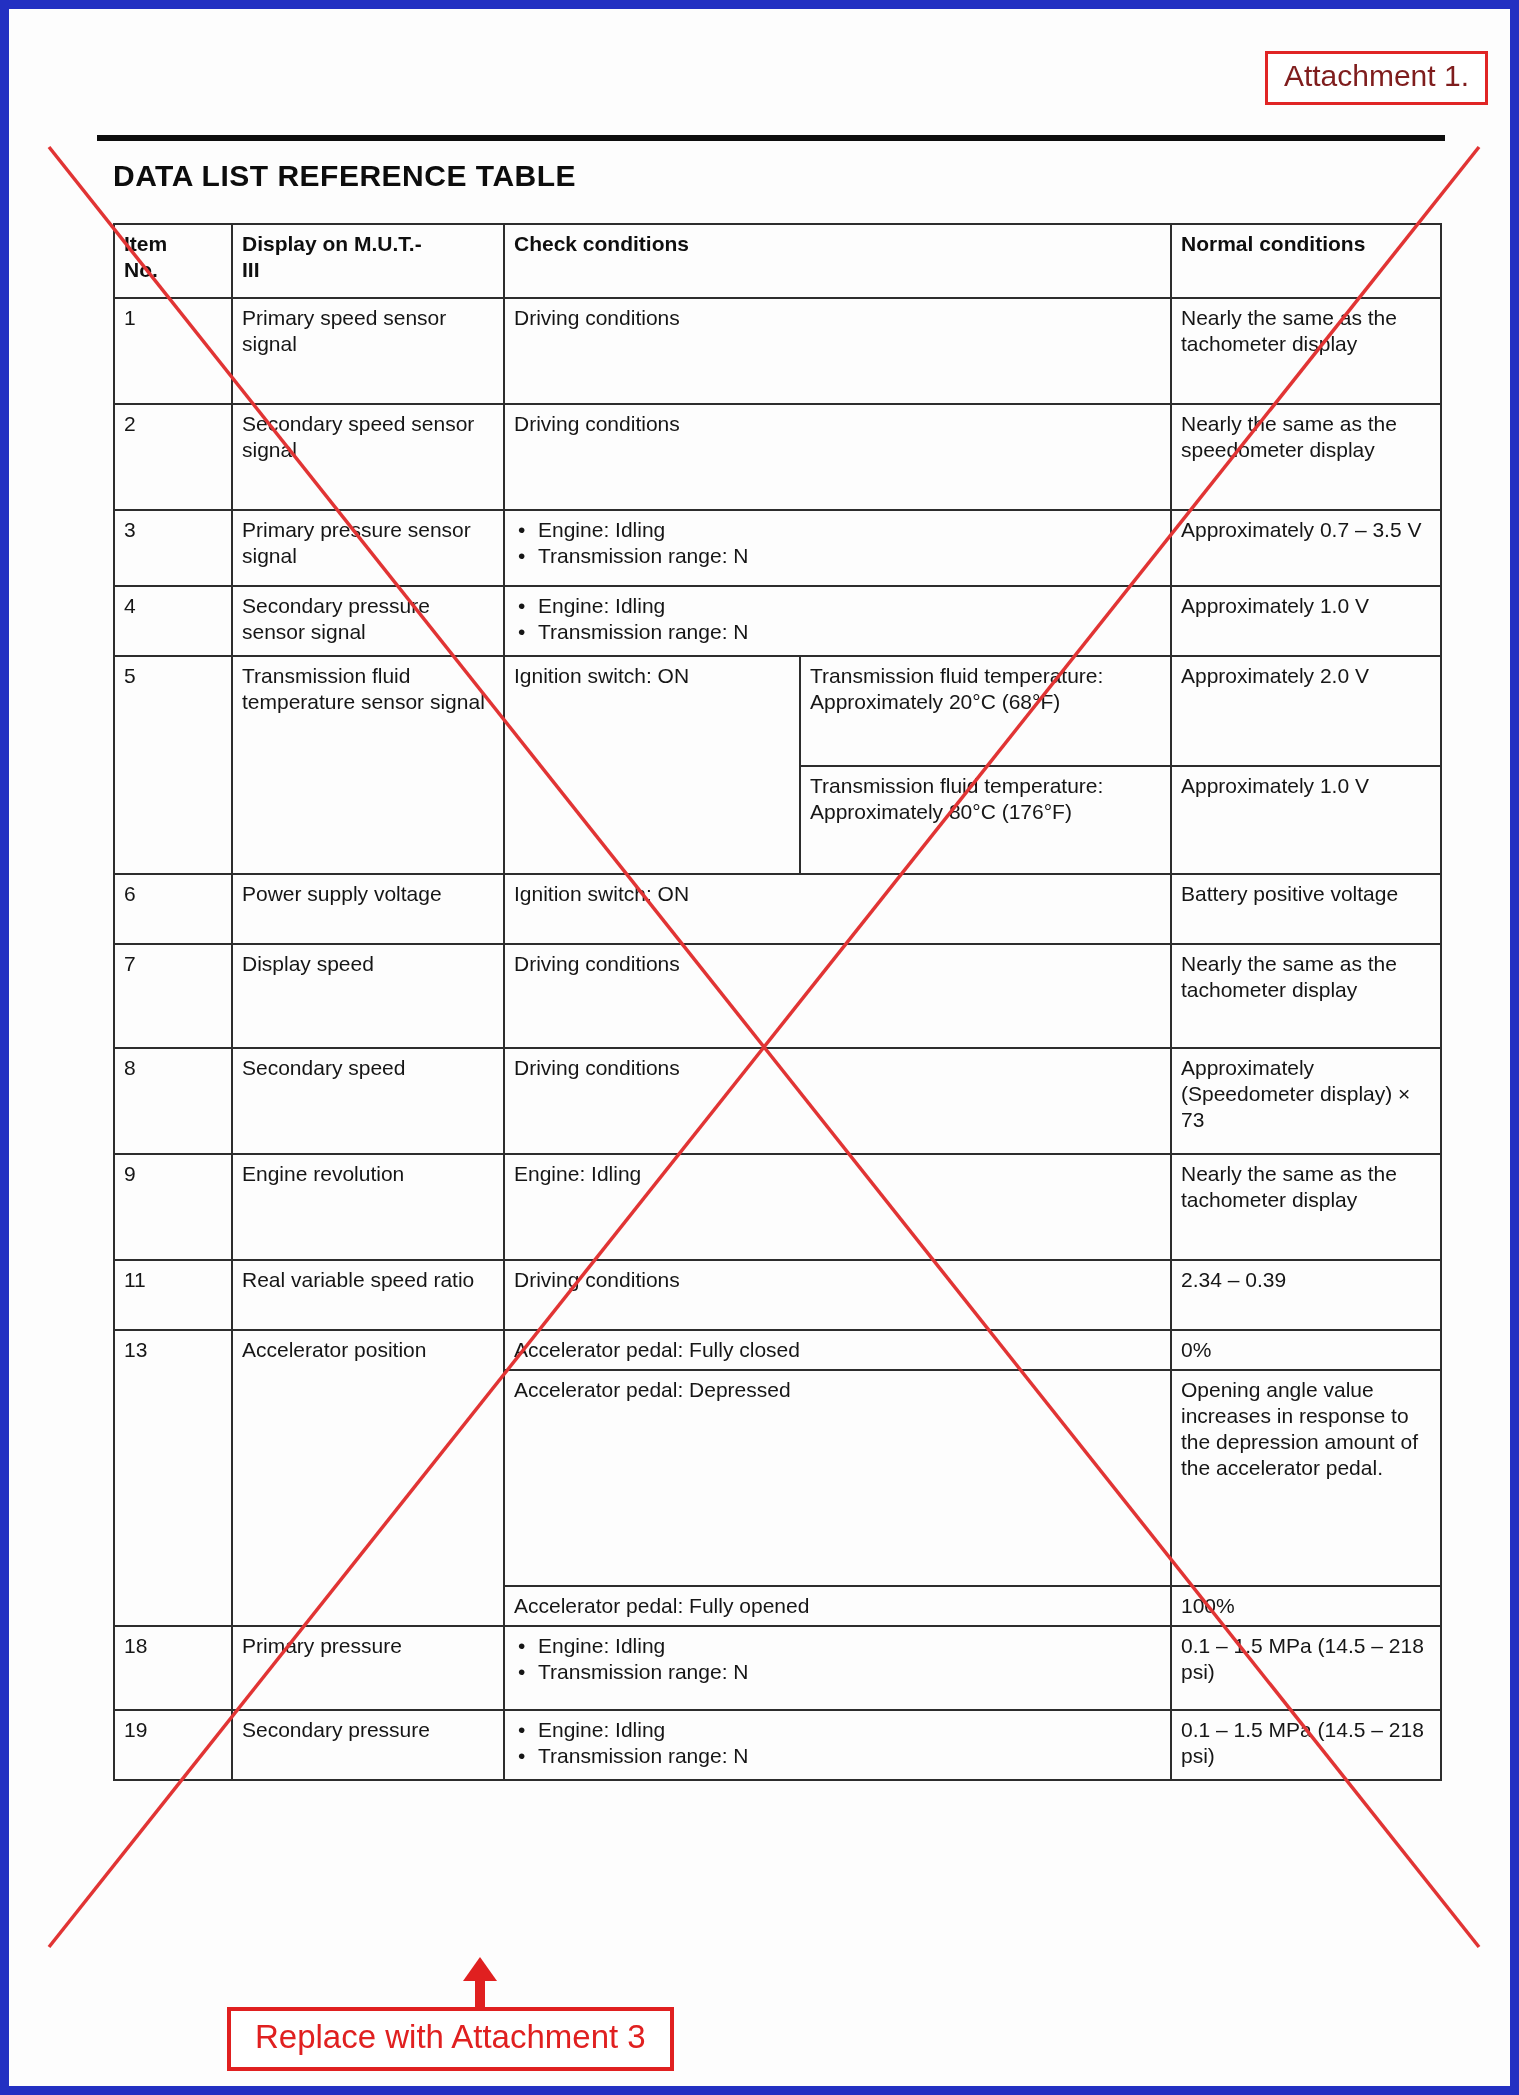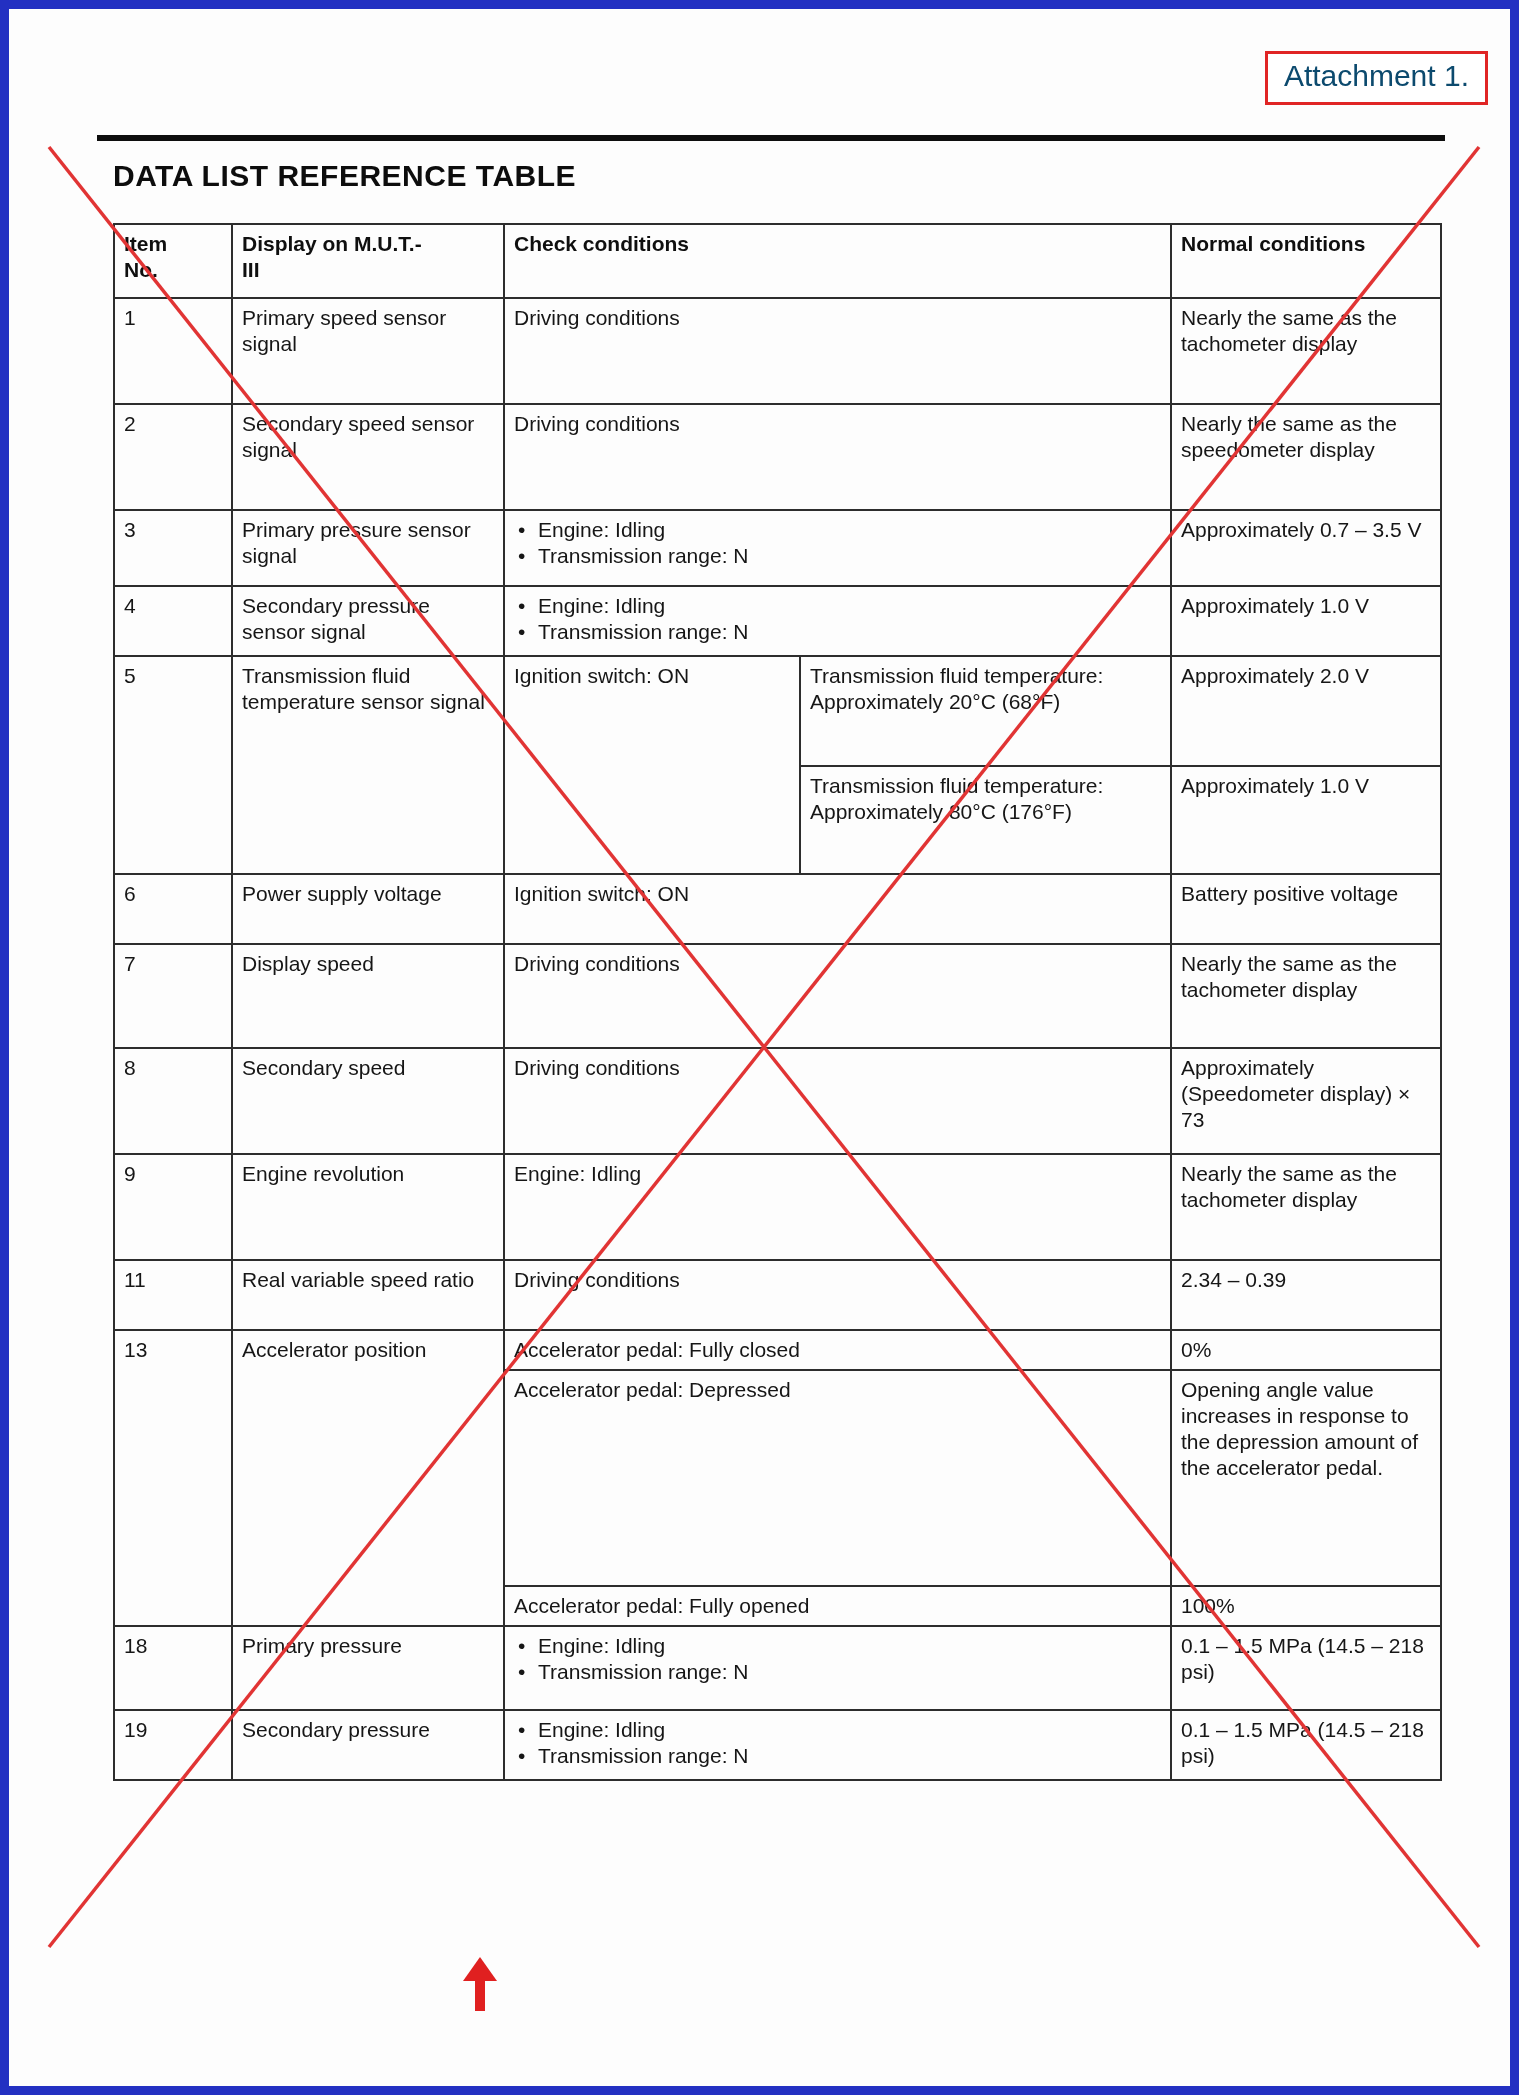--- a/index.html
+++ b/index.html
@@ -14,21 +14,21 @@
     border: 9px solid #2330c2;
     overflow: hidden;
   }
 
   
   .attachment-box {
     position: absolute;
     top: 42px;
     right: 22px;
     border: 3px solid #e02525;
-    color: #0c4a6e;
+    color: #7f1d1d;
     font-size: 30px;
     padding: 5px 16px 9px 16px;
     background: #fff;
     white-space: nowrap;
   }
 
   
   .top-rule {
     position: absolute;
     left: 88px;
@@ -289,14 +289,17 @@
   <svg class="cross" viewBox="0 0 1438 1808" preserveAspectRatio="none">
     <line x1="4" y1="4" x2="1434" y2="1804" stroke="#e13434" stroke-width="3.5"></line>
     <line x1="1434" y1="4" x2="4" y2="1804" stroke="#e13434" stroke-width="3.5"></line>
   </svg>
 
   <div class="arrow">
     <div class="arrow-head"></div>
     <div class="arrow-stem"></div>
   </div>
 
+  <div class="replace-box">
+    <span>Replace with Attachment 3</span>
+  </div>
 
 </div>
 
 </body></html>

